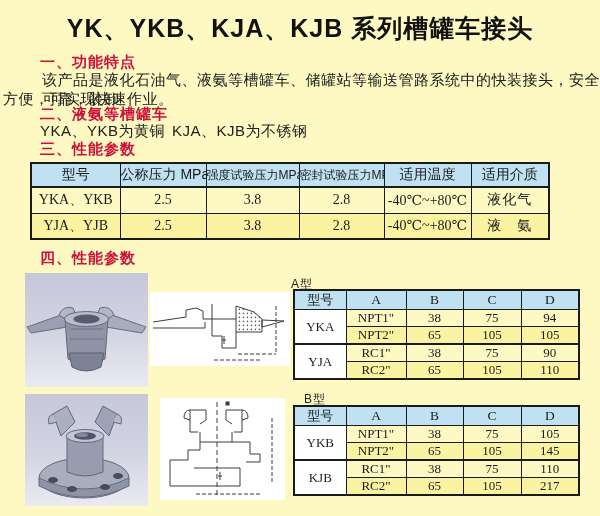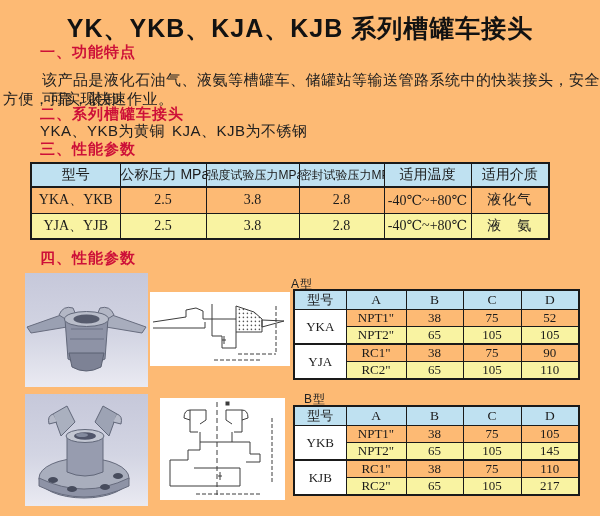--- a/index.html
+++ b/index.html
@@ -6,21 +6,21 @@
     --header-blue:#bfe1f1;
     --row-yellow:#f9f3a2;
     --heading-red:#cd1038;
     --ink:#1b1b1b;
     --photo-top:#c6c8da;
     --photo-bottom:#eaeaf2;
   }
   *{margin:0;padding:0;box-sizing:border-box;}
   html,body{background:#888;}
   #page{
-    position:relative;width:600px;height:516px;background:#fdba74;
+    position:relative;width:600px;height:516px;background:#fef9c3;
     font-family:"Liberation Sans","DejaVu Sans",sans-serif;color:var(--ink);
     overflow:hidden;margin:0 auto;
   }
   .abs{position:absolute;}
   .title{
     top:12px;left:0;width:600px;text-align:center;
     font-size:25px;font-weight:bold;letter-spacing:1px;color:#121212;
   }
   .red-heading{
     font-size:15px;font-weight:bold;color:var(--heading-red);letter-spacing:1px;
@@ -63,25 +63,25 @@
   }
   .drawing{background:#ffffff;}
 </style>
 </head>
 <body>
 
 <div id="page">
 
   <div class="abs title">YK、YKB、KJA、KJB 系列槽罐车接头</div>
 
-  <div class="abs red-heading" style="left:40px;top:43px;">一、功能特点</div>
+  <div class="abs red-heading" style="left:40px;top:53px;">一、功能特点</div>
   <div class="abs body-text" style="left:42px;top:71px;">该产品是液化石油气、液氨等槽罐车、储罐站等输送管路系统中的快装接头，安全可靠，装卸</div>
   <div class="abs body-text" style="left:3px;top:90px;">方便，可实现快速作业。</div>
 
-  <div class="abs red-heading" style="left:40px;top:105px;">二、系列槽罐车接头</div>
+  <div class="abs red-heading" style="left:40px;top:105px;">二、液氨等槽罐车</div>
   <div class="abs body-text" style="left:40px;top:122px;">YKA、YKB为黄铜</div>
   <div class="abs body-text" style="left:172px;top:122px;">KJA、KJB为不锈钢</div>
 
   <div class="abs red-heading" style="left:40px;top:140px;">三、性能参数</div>
 
   <table class="abs perf" style="left:30px;top:162px;">
     <colgroup>
       <col style="width:89px">
         <col style="width:86px">
         <col style="width:93px">
@@ -179,21 +179,21 @@
         <th class="abc">C</th>
         <th class="abc">D</th>
       </tr>
     </thead>
     <tbody>
       <tr>
         <td class="model" rowspan="2">YKA</td>
         <td class="val">NPT1"</td>
         <td class="val">38</td>
         <td class="val">75</td>
-        <td class="val">52</td>
+        <td class="val">94</td>
       </tr>
       <tr class="yellow">
         <td class="val">NPT2"</td>
         <td class="val">65</td>
         <td class="val">105</td>
         <td class="val">105</td>
       </tr>
       <tr class="sep">
         <td class="model" rowspan="2">YJA</td>
         <td class="val">RC1"</td>

